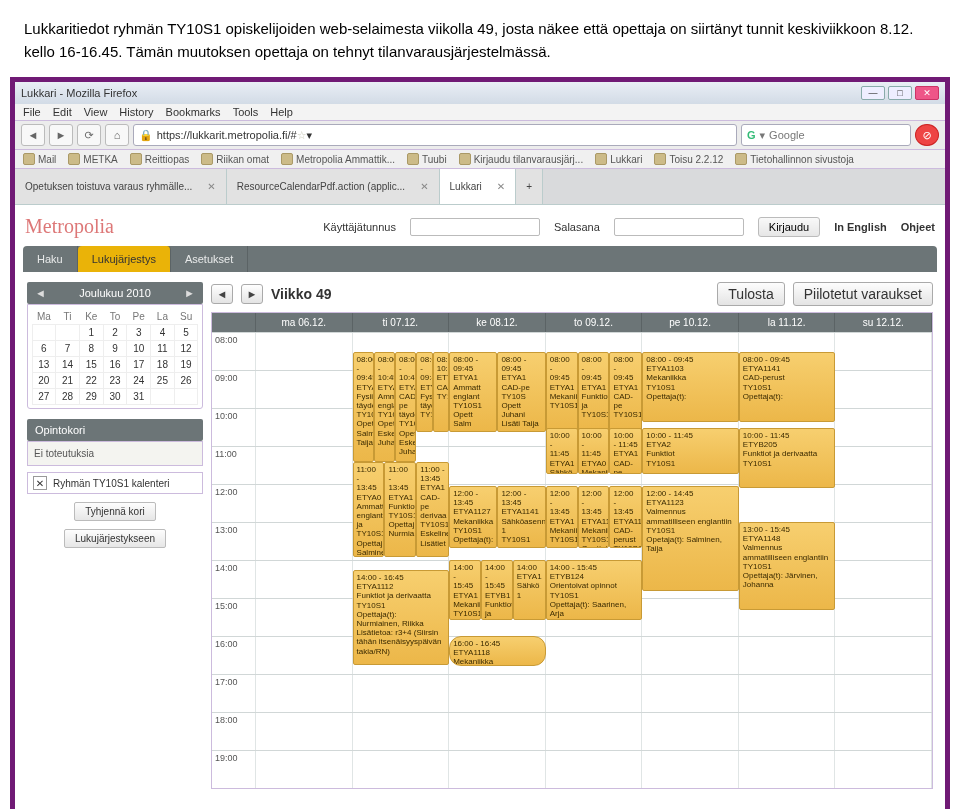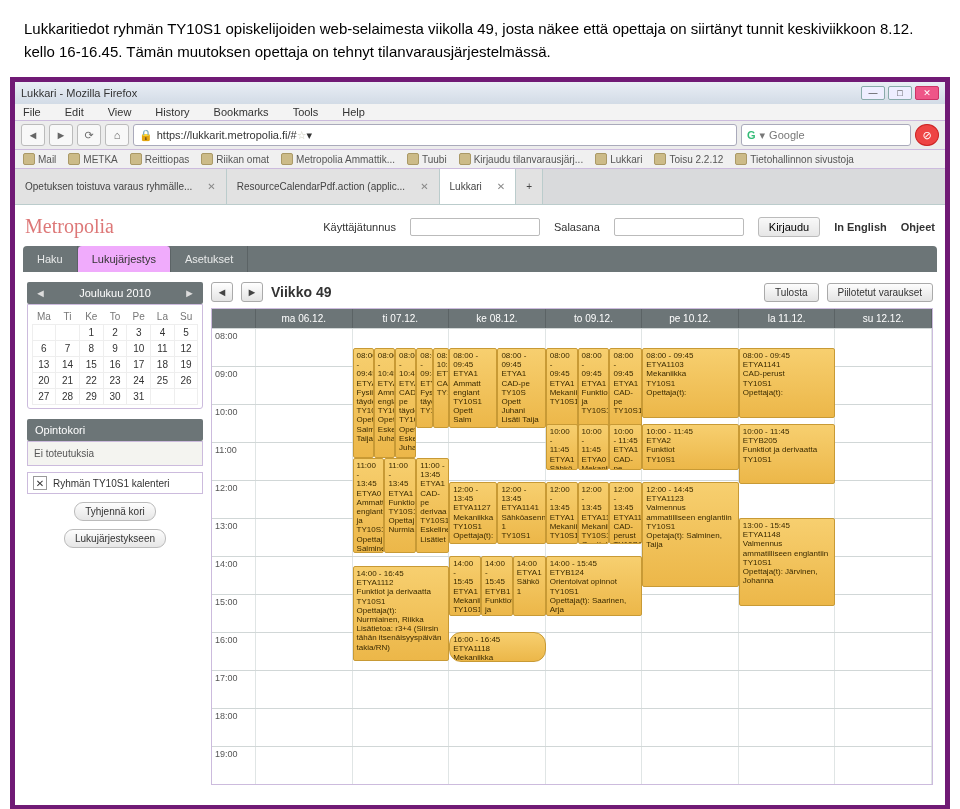--- a/index.html
+++ b/index.html
@@ -4,60 +4,60 @@
 <style>
   *{box-sizing:border-box;margin:0;padding:0;font-family:Verdana,Arial,sans-serif}
   body{background:#fff;font-size:11px;color:#333}
   .doc-text{padding:18px 24px 8px;font-size:15px;line-height:1.5;color:#000}
   .browser{margin:6px 10px 0;border:5px solid #701a75}
   .titlebar{background:linear-gradient(#e9eef5,#d2dbe6);height:22px;display:flex;align-items:center;padding:0 6px;font-size:11px;color:#333}
   .titlebar .spacer{flex:1}
   .winbtns{display:flex;gap:3px}
   .winbtn{width:24px;height:14px;border:1px solid #8aa;border-radius:2px;background:#eef;font-size:9px;display:flex;align-items:center;justify-content:center}
   .winbtn.cls{background:#e58;color:#fff;border-color:#c36}
-  .menubar{display:flex;gap:24px;padding:2px 8px;background:#f3f3f3;font-size:11px;color:#333;border-bottom:1px solid #cbd}
+  .menubar{display:flex;gap:12px;padding:2px 8px;background:#f3f3f3;font-size:11px;color:#333;border-bottom:1px solid #cbd}
   .toolbar{display:flex;align-items:center;gap:4px;padding:3px 6px;background:#ececec;border-bottom:1px solid #cbd}
   .navbtn{width:24px;height:22px;border:1px solid #bbb;border-radius:3px;background:#f8f8f8;display:flex;align-items:center;justify-content:center;color:#666}
   .urlbar{flex:1;height:22px;border:1px solid #aab;border-radius:3px;background:#fff;display:flex;align-items:center;padding:0 5px;font-size:11px;color:#333}
   .urlbar .lock{color:#4a4;margin-right:4px}
   .star{color:#ccb}
   .searchbox{width:170px;height:22px;border:1px solid #aab;border-radius:3px;background:#fff;display:flex;align-items:center;gap:4px;padding:0 5px;color:#777}
   .glogo{color:#3b7;font-weight:bold}
   .bmrow{display:flex;gap:12px;padding:3px 8px;background:#f0f0f0;font-size:10px;color:#555;border-bottom:1px solid #cbd;white-space:nowrap;overflow:hidden}
   .bmrow span::before{content:"";display:inline-block;width:10px;height:10px;background:#cb8;border:1px solid #a96;margin-right:3px;vertical-align:-2px;border-radius:2px}
   .tabsrow{display:flex;background:#d9dadc;border-bottom:1px solid #bcc}
   .btab{padding:12px 10px;font-size:10px;border-right:1px solid #bcc;background:#e2e2e2;display:flex;align-items:center;gap:15px;color:#444}
   .btab.active{background:#fff}
   .btab .x{color:#888}
   .content{background:#fff;padding:6px 8px 10px}
   .topline{display:flex;align-items:center;gap:14px;padding:4px 2px;font-size:11px}
   .logo{font-size:20px;color:#d77;font-family:Georgia,serif;margin-right:20px}
   .tfield{height:18px;width:130px;border:1px solid #bbb;border-radius:2px;background:#fff}
   .kbtn{height:20px;padding:0 10px;border:1px solid #bbb;border-radius:3px;background:linear-gradient(#f9f9f9,#e6e6e6);font-size:11px}
   .tabs2{display:flex;background:#6c7577;border-radius:4px 4px 0 0;margin-top:4px}
   .tab2{padding:7px 14px;color:#e8eaea;font-size:11px;border-right:1px solid #5b6365}
-  .tab2.active{background:#f0abfc;color:#333;border-radius:4px 4px 0 0}
+  .tab2.active{background:#eab308;color:#333;border-radius:4px 4px 0 0}
   .panel{display:flex;gap:8px;padding:10px 4px;background:#fff}
   .side{width:176px;flex:none}
   .stitle{background:#6c7577;color:#fff;padding:5px 8px;border-radius:2px;font-size:11px;display:flex;justify-content:space-between;align-items:center}
   .stitle .nav{color:#ddd}
   .cal{border:1px solid #cbd;border-radius:0 0 3px 3px;background:#fff;padding:4px}
   .chead,.crow{display:grid;grid-template-columns:repeat(7,1fr);text-align:center;font-size:10px}
   .chead{color:#777;padding:2px 0}
   .crow div{padding:2px 0;border:1px solid #eee;margin:-0.5px}
   .kori{margin-top:10px}
   .kori .body{border:1px solid #cbd;background:#f4f4f0;padding:6px;font-size:10px;color:#555}
   .korirow{display:flex;align-items:center;gap:6px;background:#fff;border:1px solid #cbd;padding:3px 5px;margin-top:6px;font-size:10px}
   .korix{width:14px;height:14px;display:inline-flex;align-items:center;justify-content:center;border:1px solid #999;background:#fff}
-  .sbtn{display:inline-block;margin:8px 4px 0;padding:3px 10px;border:1px solid #bbb;border-radius:9px;background:linear-gradient(#fdfdfd,#e6e6e6);font-size:10px;text-align:center}
+  .sbtn{display:inline-block;margin:8px 4px 0;padding:3px 10px;border:1px solid #bbb;border-radius:2px;background:linear-gradient(#fdfdfd,#e6e6e6);font-size:10px;text-align:center}
   .main{flex:1;min-width:0}
   .weekhead{display:flex;align-items:center;gap:8px;margin-bottom:6px}
   .arrow{width:22px;height:20px;border:1px solid #aaa;border-radius:3px;background:linear-gradient(#fff,#e4e4e4);display:flex;align-items:center;justify-content:center;color:#444}
   .wt{font-size:14px;font-weight:bold}
-  .rbtn{padding:3px 10px;border:1px solid #aaa;border-radius:3px;background:linear-gradient(#fdfdfd,#e4e4e4);font-size:10px}
+  .rbtn{padding:3px 10px;border:1px solid #aaa;border-radius:3px;background:linear-gradient(#fdfdfd,#e4e4e4);font-size:14px}
   .grid{border:1px solid #cbd}
   .ghead{display:grid;grid-template-columns:44px repeat(7,1fr);background:#6c7577;color:#fff;font-size:10px}
   .ghead div{padding:4px 3px;border-right:1px solid #5b6365;text-align:center}
   .gbody{position:relative}
   .hrow{display:grid;grid-template-columns:44px repeat(7,1fr);height:38px;border-top:1px solid #d1d7d7}
   .hrow>div{border-right:1px solid #e0e5e5}
   .hrow .hlabel{font-size:9px;color:#555;padding:2px 3px}
   .events{position:absolute;inset:0;display:grid;grid-template-columns:44px repeat(7,1fr)}
   .daycol{position:relative}
   .ev{position:absolute;left:1px;right:1px;background:linear-gradient(#f7cf6f,#ecb749);border:1px solid #c89a35;border-radius:2px;padding:2px 3px;font-size:8px;line-height:1.15;color:#3a2a00;overflow:hidden}

